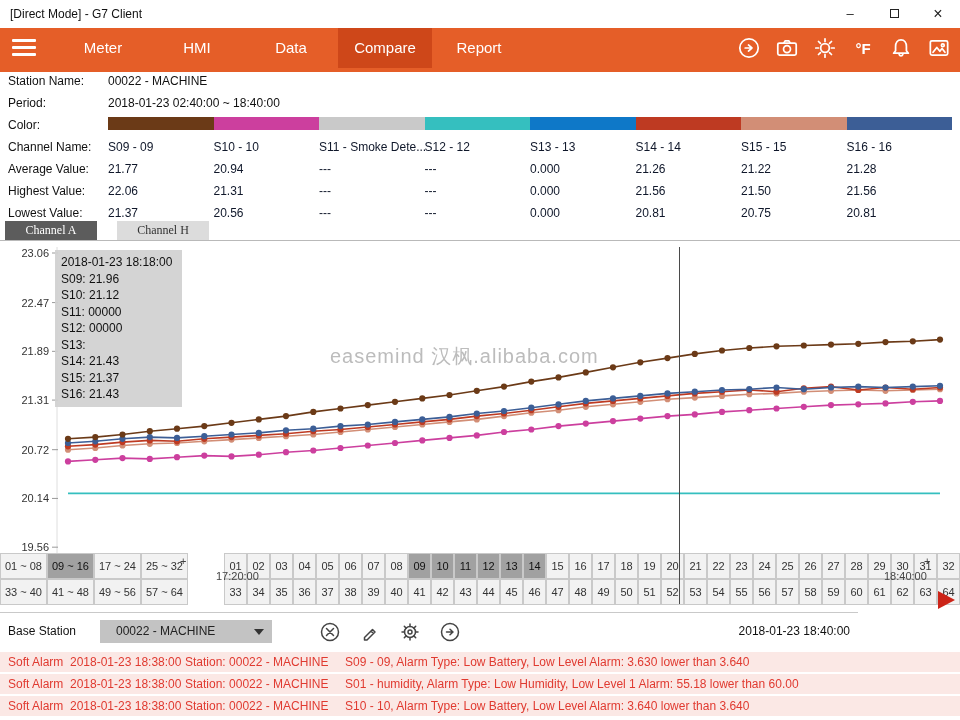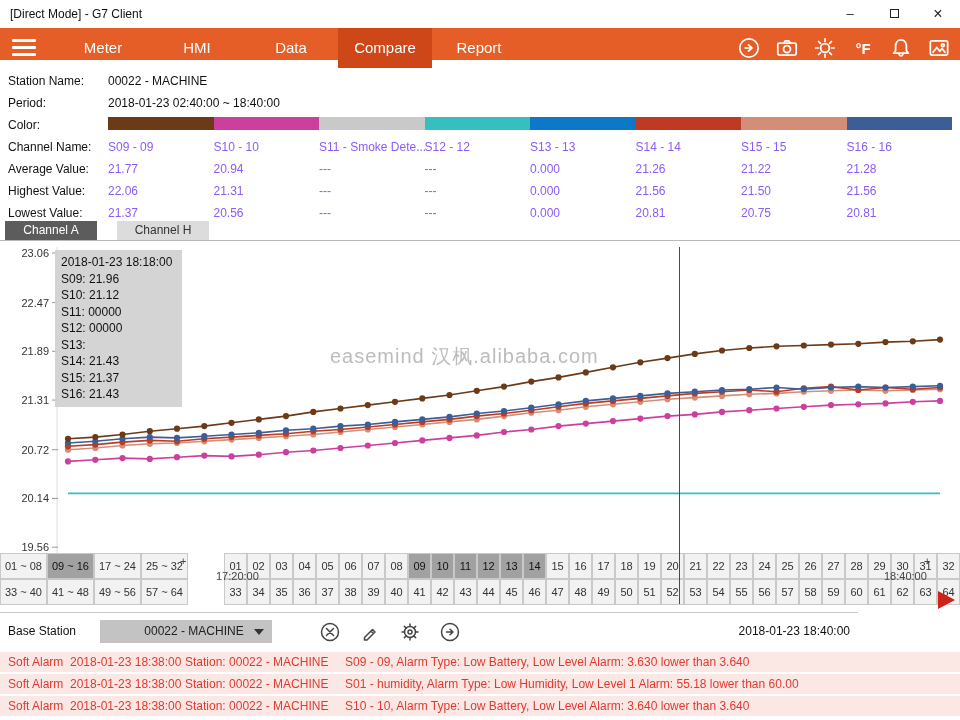--- a/index.html
+++ b/index.html
@@ -7,42 +7,42 @@
   #root { position:relative; width:960px; height:720px; background:#fff; overflow:hidden; }
 
   
   #titlebar { position:absolute; top:0; left:0; width:960px; height:28px; background:#fff; }
   #win-title { position:absolute; left:10px; top:7px; font-size:12px; color:#111; }
   #win-controls { position:absolute; right:0; top:0; height:28px; display:flex; }
   .win-btn { width:44px; height:28px; text-align:center; line-height:28px; font-size:13px; color:#222; cursor:default; }
   #max-box { display:inline-block; width:9px; height:9px; border:1px solid #222; margin-top:9px; }
 
   
-  #navbar { position:absolute; top:28px; left:0; width:960px; height:32px; background:#E55E28; }
+  #navbar { position:absolute; top:28px; left:0; width:960px; height:44px; background:#E55E28; }
   #hamburger { position:absolute; left:12px; top:11px; width:24px; }
   #hamburger .bar { height:3px; background:#fff; margin-bottom:4px; border-radius:1px; }
   #nav-items { position:absolute; left:56px; top:0; height:40px; display:flex; }
   .nav-item { width:94px; height:40px; line-height:40px; text-align:center; color:#fff; font-size:15px; cursor:default; }
   .nav-item.active { background:#CE4719; }
   #nav-icons { position:absolute; right:8px; top:7px; display:flex; gap:12px; align-items:center; }
   .nav-ico { width:26px; height:26px; display:flex; align-items:center; justify-content:center; }
   .nav-ico svg { stroke:#fff; fill:none; stroke-width:1.6; stroke-linecap:round; stroke-linejoin:round; }
   #temp-unit { color:#fff; font-size:15px; font-weight:bold; }
 
   
   .info-label { position:absolute; left:8px; font-size:12px; color:#111; }
   .info-value { position:absolute; left:108px; font-size:12px; color:#111; }
   #swatch-row { position:absolute; left:108px; top:117px; display:flex; }
   .swatch { width:105.5px; height:13px; }
   .ch-row { position:absolute; left:108px; display:flex; }
-  .ch-cell { width:105.5px; font-size:12px; color:#8b5cf6; white-space:nowrap; overflow:hidden; }
+  .ch-cell { width:105.5px; font-size:12px; color:#0f172a; white-space:nowrap; overflow:hidden; }
 
   
   #chart-tabs { position:absolute; left:5px; top:221px; display:flex; }
-  .chan-tab { width:92px; height:19px; line-height:19px; text-align:center; font-size:12px; }
+  .chan-tab { width:92px; height:19px; line-height:19px; text-align:center; font-size:12px;font-family:Liberation Serif, serif; }
   .chan-tab.active { background:#5C5C5C; color:#fff; }
   .chan-tab.inactive { background:#DCDCDC; color:#333;margin-left:20px; }
 
   
   #chart-area { position:absolute; left:0; top:240px; width:960px; height:372px; border-top:1px solid #b9b9b9; background:#fff; }
   #chart-svg { position:absolute; left:0; top:0; z-index:2; }
   #watermark { position:absolute; left:330px; top:102px; z-index:1; font-size:20px; color:#bcbcbc; letter-spacing:1px; }
   #tooltip { position:absolute; left:55px; top:9px; width:127px; z-index:6; background:rgba(208,208,208,0.92); padding:4px 6px; font-size:12px; color:#111; line-height:16.5px; }
   #crosshair { position:absolute; left:679px; top:247px; width:1px; height:357px; background:#4a4a4a; z-index:5; }
 
@@ -54,21 +54,21 @@
   #num-row-1, #num-row-2 { left:224px; }
   .grid-cell { height:26px; border:1px solid #c9c9c9; background:rgba(240,240,240,0.88); font-size:11px; color:#333; text-align:center; line-height:24px; cursor:default; }
   .grid-cell.range { width:47px; }
   .grid-cell.num { width:23px; }
   .grid-cell.hl { background:rgba(156,156,156,0.95); color:#111; }
   .grid-float { position:absolute; z-index:6; font-size:11px; color:#444; }
   #arrow-right { position:absolute; left:938px; top:350px; width:0; height:0; z-index:6;
      border-left:17px solid #CC2418; border-top:9px solid transparent; border-bottom:9px solid transparent; }
 
   
-  #bottom-bar { position:absolute; left:0; top:612px; width:858px; height:38px; border-top:1px solid #c9c9c9; background:#fff;text-align:center; }
+  #bottom-bar { position:absolute; left:0; top:612px; width:858px; height:38px; border-top:1px solid #c9c9c9; background:#fff; }
   #base-label { position:absolute; left:8px; top:11px; font-size:12px; color:#111; }
   #base-select { position:absolute; left:100px; top:7px; width:172px; height:23px; background:#C3C3C3; font-size:12px; color:#222; line-height:23px; padding-left:16px; cursor:default; }
   #base-chevron { position:absolute; right:8px; top:9px; width:0; height:0; border-left:5px solid transparent; border-right:5px solid transparent; border-top:6px solid #333; }
   #bar-icons { position:absolute; left:318px; top:7px; display:flex; gap:16px; }
   .bar-ico { width:24px; height:24px; display:flex; align-items:center; justify-content:center; }
   .bar-ico svg { stroke:#444; fill:none; stroke-width:1.5; stroke-linecap:round; stroke-linejoin:round; }
   #bar-timestamp { position:absolute; right:8px; top:11px; font-size:12px; color:#111; }
 
   
   #alarm-list { position:absolute; left:0; top:652px; width:960px; }

